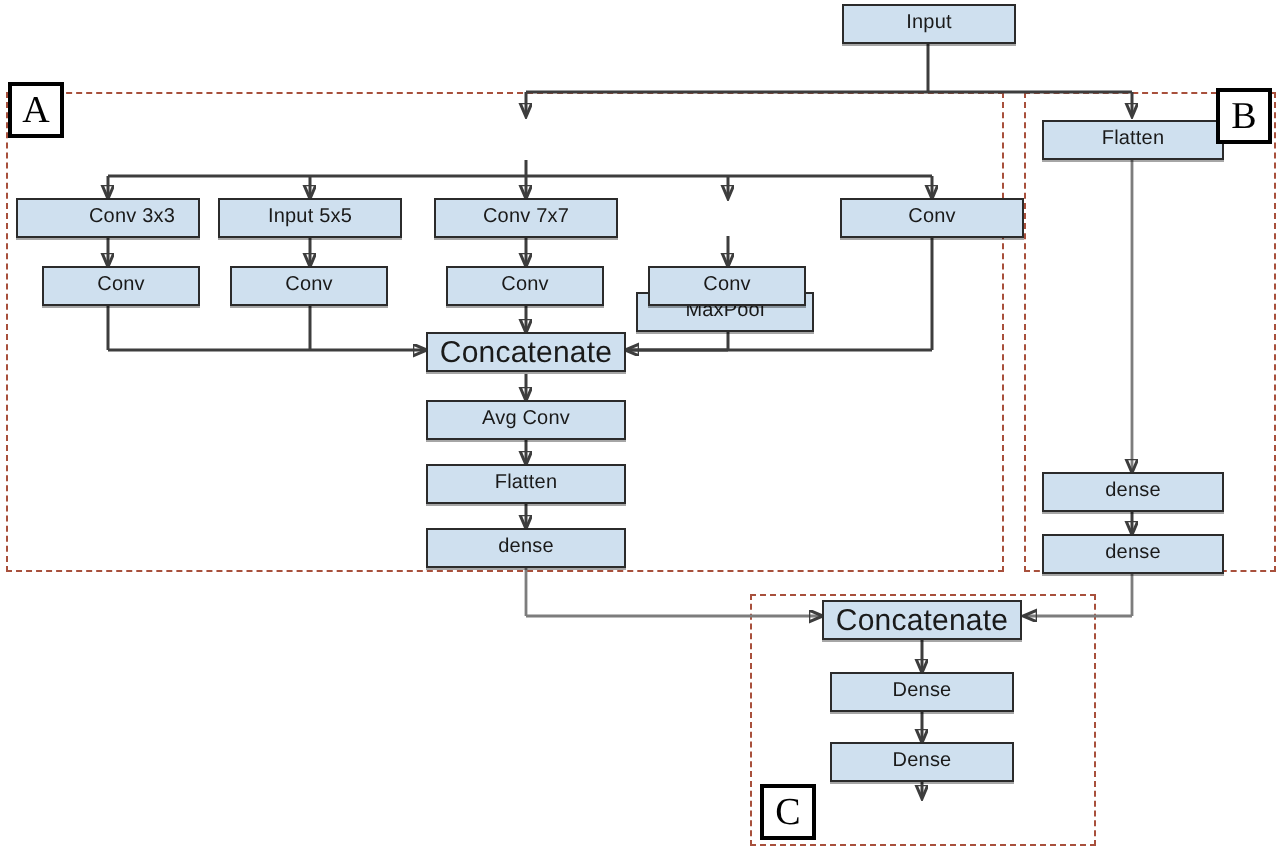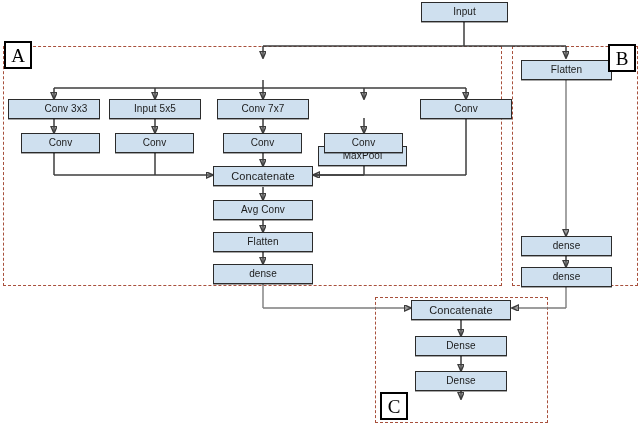--- a/index.html
+++ b/index.html
@@ -14,21 +14,21 @@
     border:1.6px solid #2b2b2b;
     display:flex;align-items:center;justify-content:center;
     font-size:10px;
     color:#1a1a1a;
     line-height:1;
     letter-spacing:.1px;
     white-space:nowrap;
     box-shadow:0 1px 0 rgba(0,0,0,.35);
     text-align:center;
   }
-  .node.small{font-size:11px;}
+  .node.small{font-size:15px;}
 
   
   .region{
     position:absolute;
     box-sizing:border-box;
     border:1.6px dashed #a8503c;
     background:transparent;
     pointer-events:none;
   }
 

